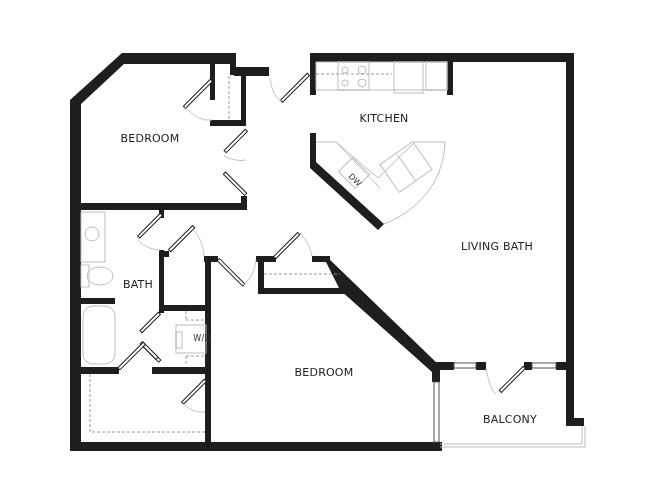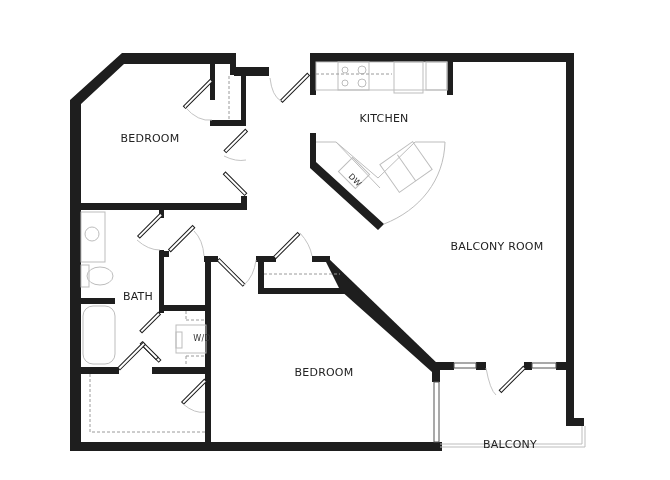--- a/index.html
+++ b/index.html
@@ -142,18 +142,18 @@
     <rect class="leaf" x="0" y="-2" width="18" height="3" transform="translate(144,346) rotate(45)"></rect>
     <rect class="leaf" x="0" y="-2" width="32" height="3" transform="translate(205,380) rotate(135)"></rect>
     <path class="swing" d="M183,404 Q195,414 205,412"></path>
     <rect class="leaf" x="0" y="-2" width="34" height="3" transform="translate(524,367) rotate(135)"></rect>
     <path class="swing" d="M486,368 Q490,390 496,395"></path>
   </g>
 </svg>
 
 <div class="label" style="left:150px;top:138px;">BEDROOM</div>
 <div class="label" style="left:384px;top:118px;">KITCHEN</div>
-<div class="label" style="left:497px;top:246px;">BALCONY ROOM</div>
-<div class="label" style="left:138px;top:296px;">BATH</div>
+<div class="label" style="left:497px;top:246px;">LIVING BATH</div>
+<div class="label" style="left:138px;top:284px;">BATH</div>
 <div class="label" style="left:324px;top:372px;">BEDROOM</div>
-<div class="label" style="left:510px;top:419px;margin-top:25px;">BALCONY</div>
+<div class="label" style="left:510px;top:419px;">BALCONY</div>
 <div class="label small" style="left:355px;top:180px;transform:translate(-50%,-50%) rotate(45deg);">DW</div>
 <div class="label small" style="left:202px;top:338px;">W/D</div>
 
 </body></html>

